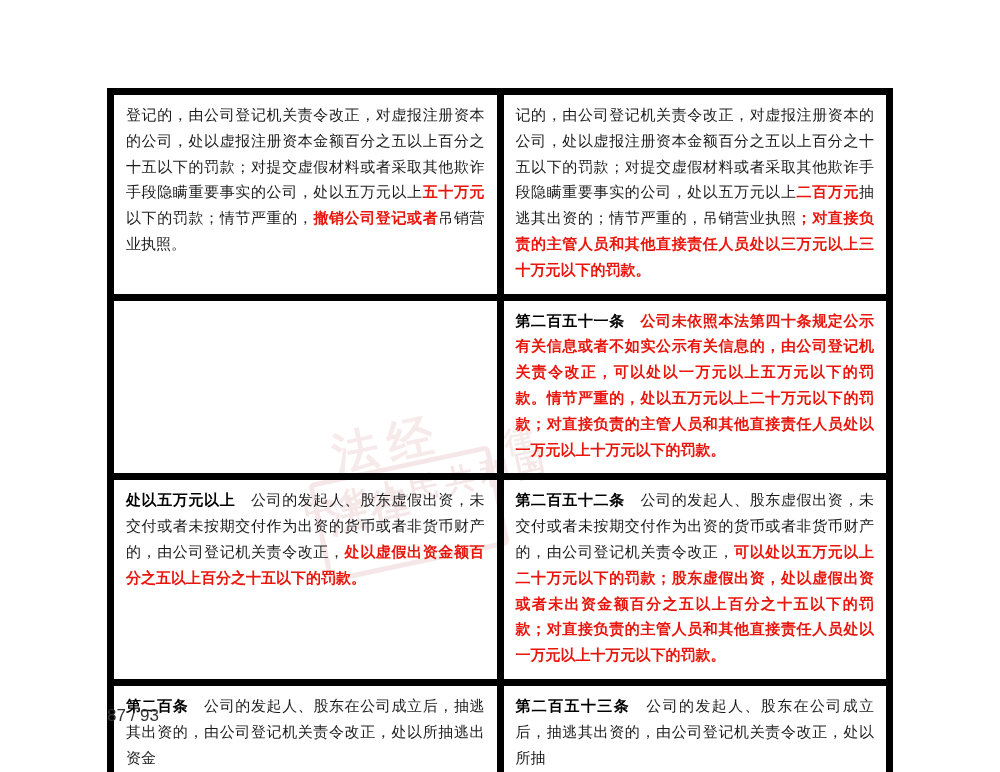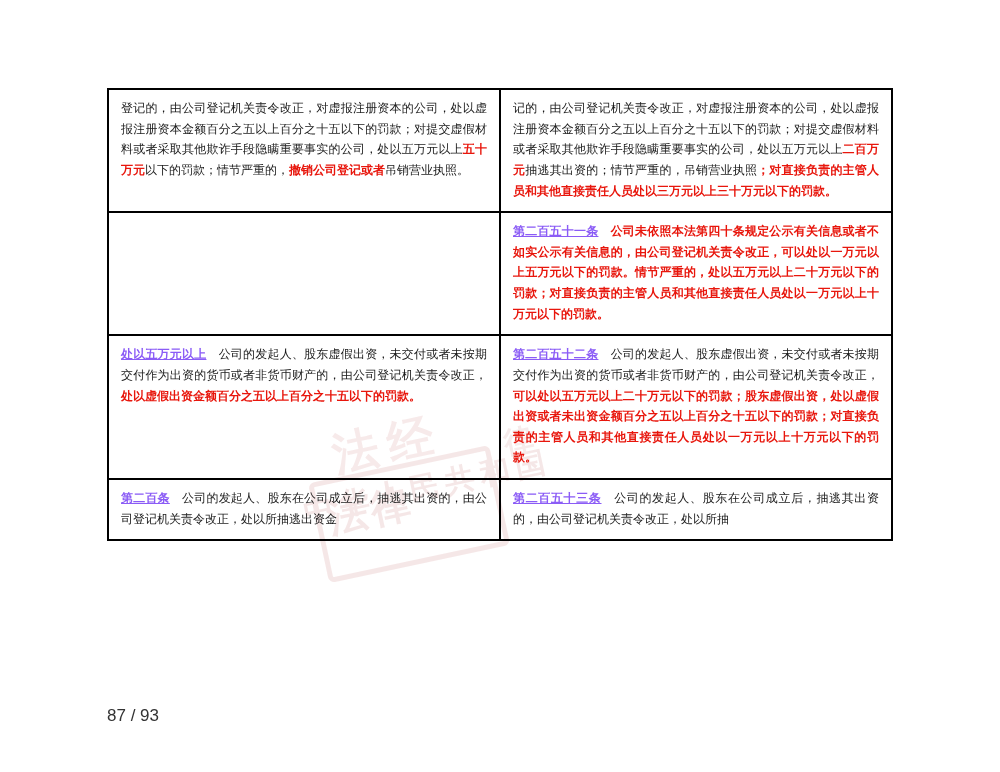--- a/index.html
+++ b/index.html
@@ -23,48 +23,47 @@
   }
   .doc-table {
     position: absolute;
     left: 107px;
     top: 88px;
     width: 786px;
     border-collapse: collapse;
     table-layout: fixed;
   }
   .doc-table td {
-    border: 2px solid #000000;
+    border: 7px solid #000000;
     vertical-align: top;
     padding: 8px 12px 10px 12px;
     width: 50%;
-    font-size: 12px;
+    font-size: 15px;
     line-height: 1.72;
     color: #1a1a1a;
     text-align: justify;
     text-justify: inter-ideograph;
   }
   .cell-empty {
     padding: 0;
   }
   p.para {
     margin: 0;
     text-indent: 0;
   }
   .indent2 {
     text-indent: 2em;
   }
   .red {
     color: #e8160c;
     font-weight: bold;
   }
   .art {
-    color: #8b5cf6;
+    color: #000000;
     font-weight: bold;
-    text-decoration: underline;
   }
   .blk {
     color: #1a1a1a;
     font-weight: normal;
   }
   .footer {
     position: absolute;
     left: 107px;
     top: 706px;
     font-size: 17px;

